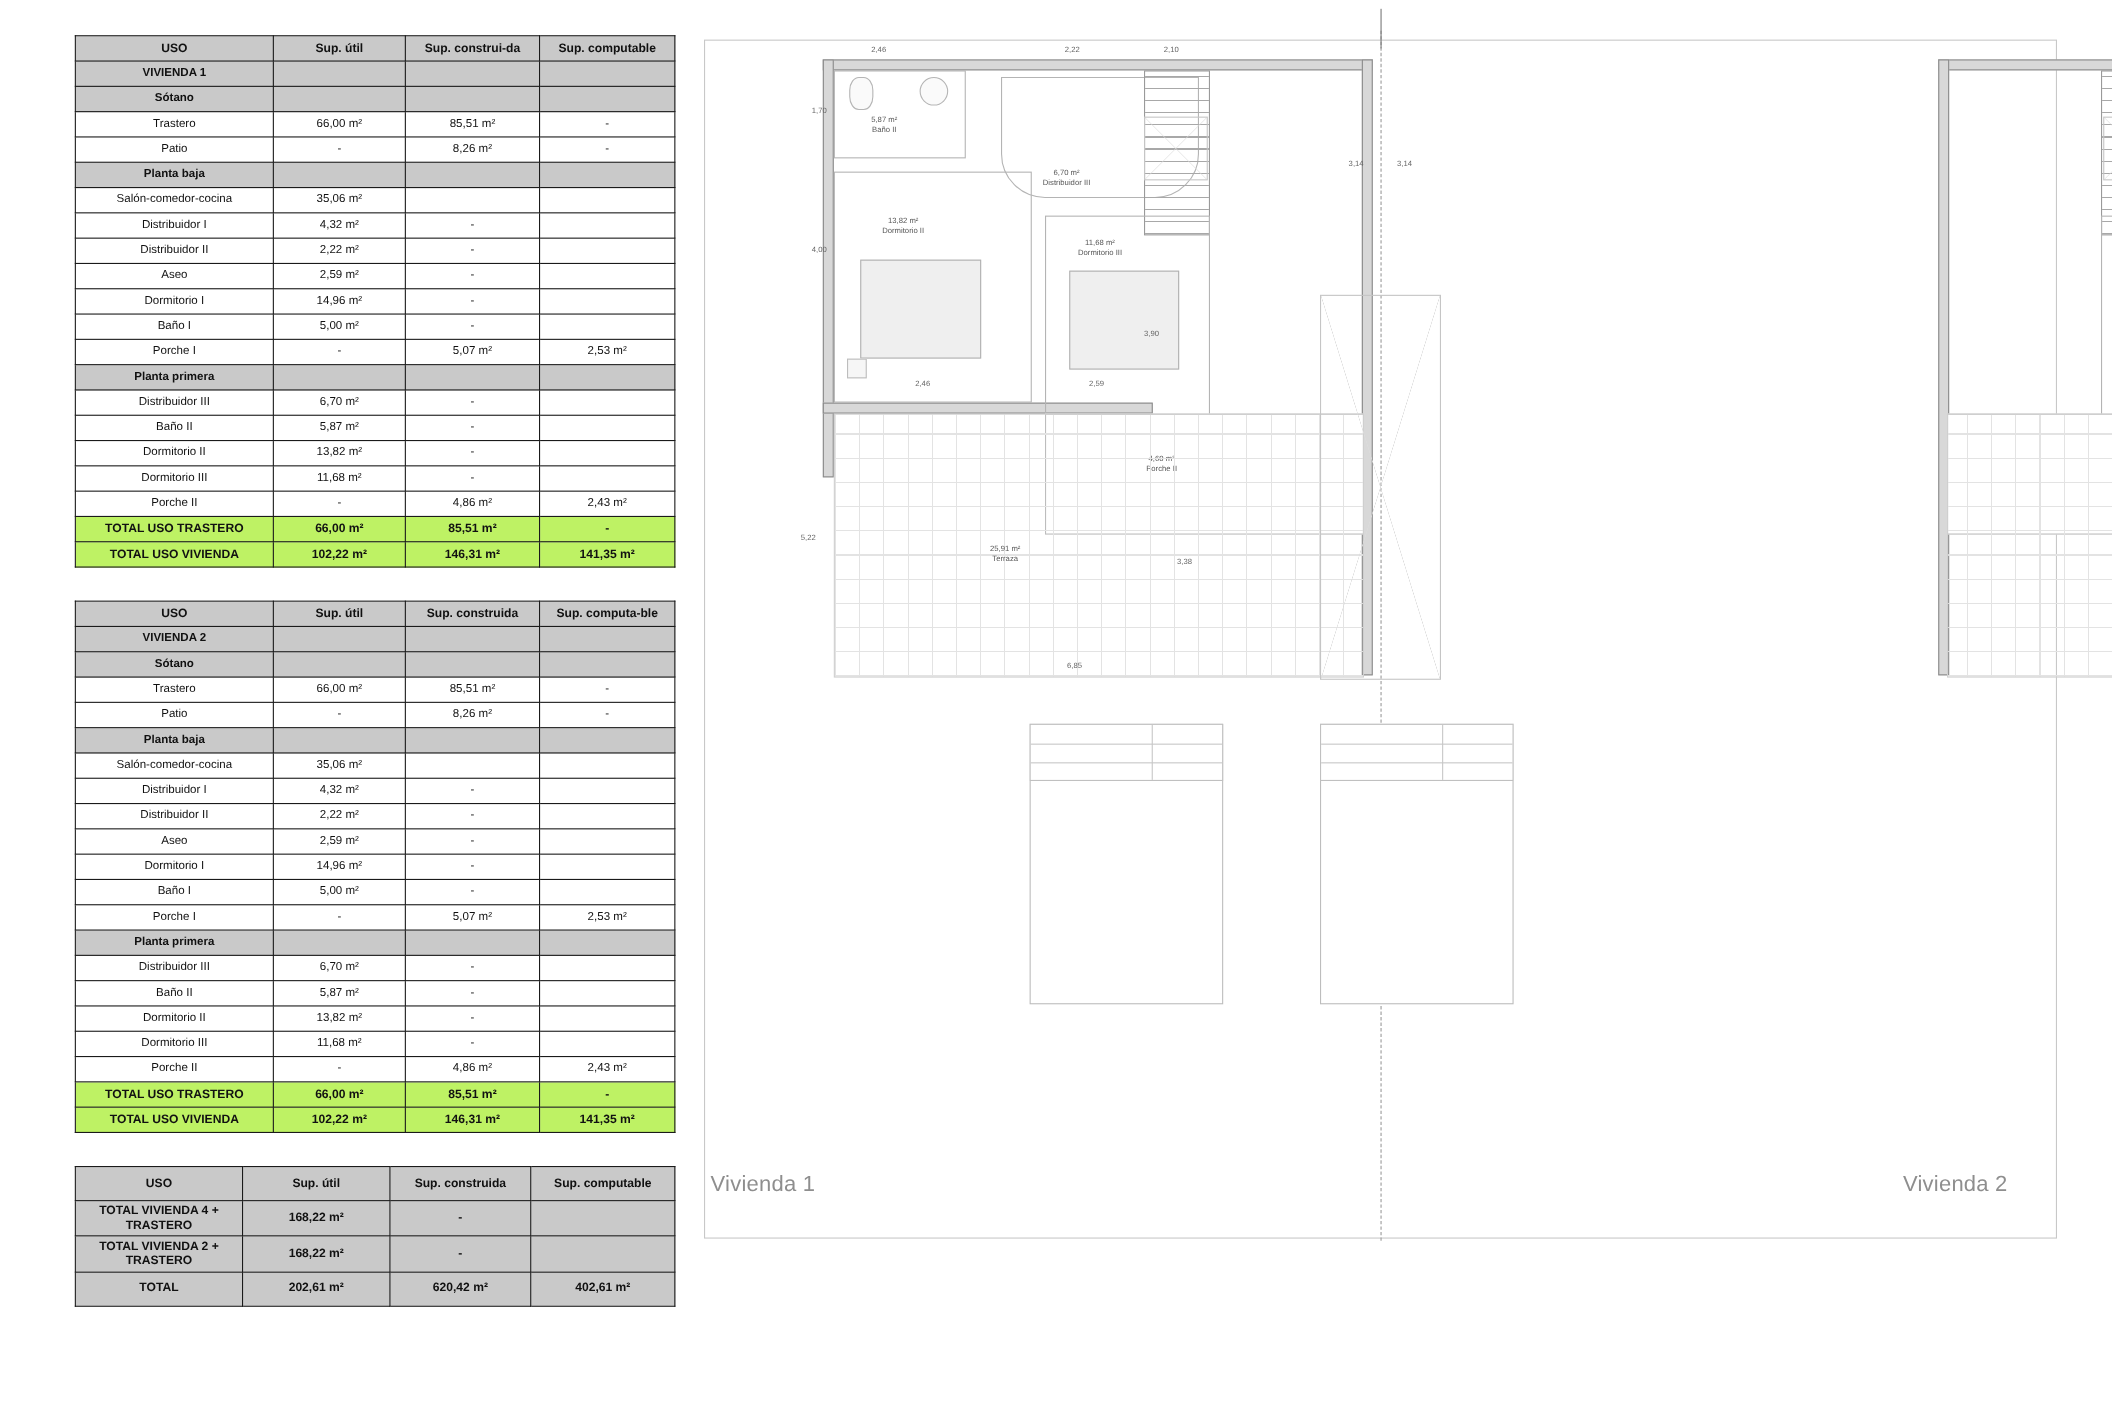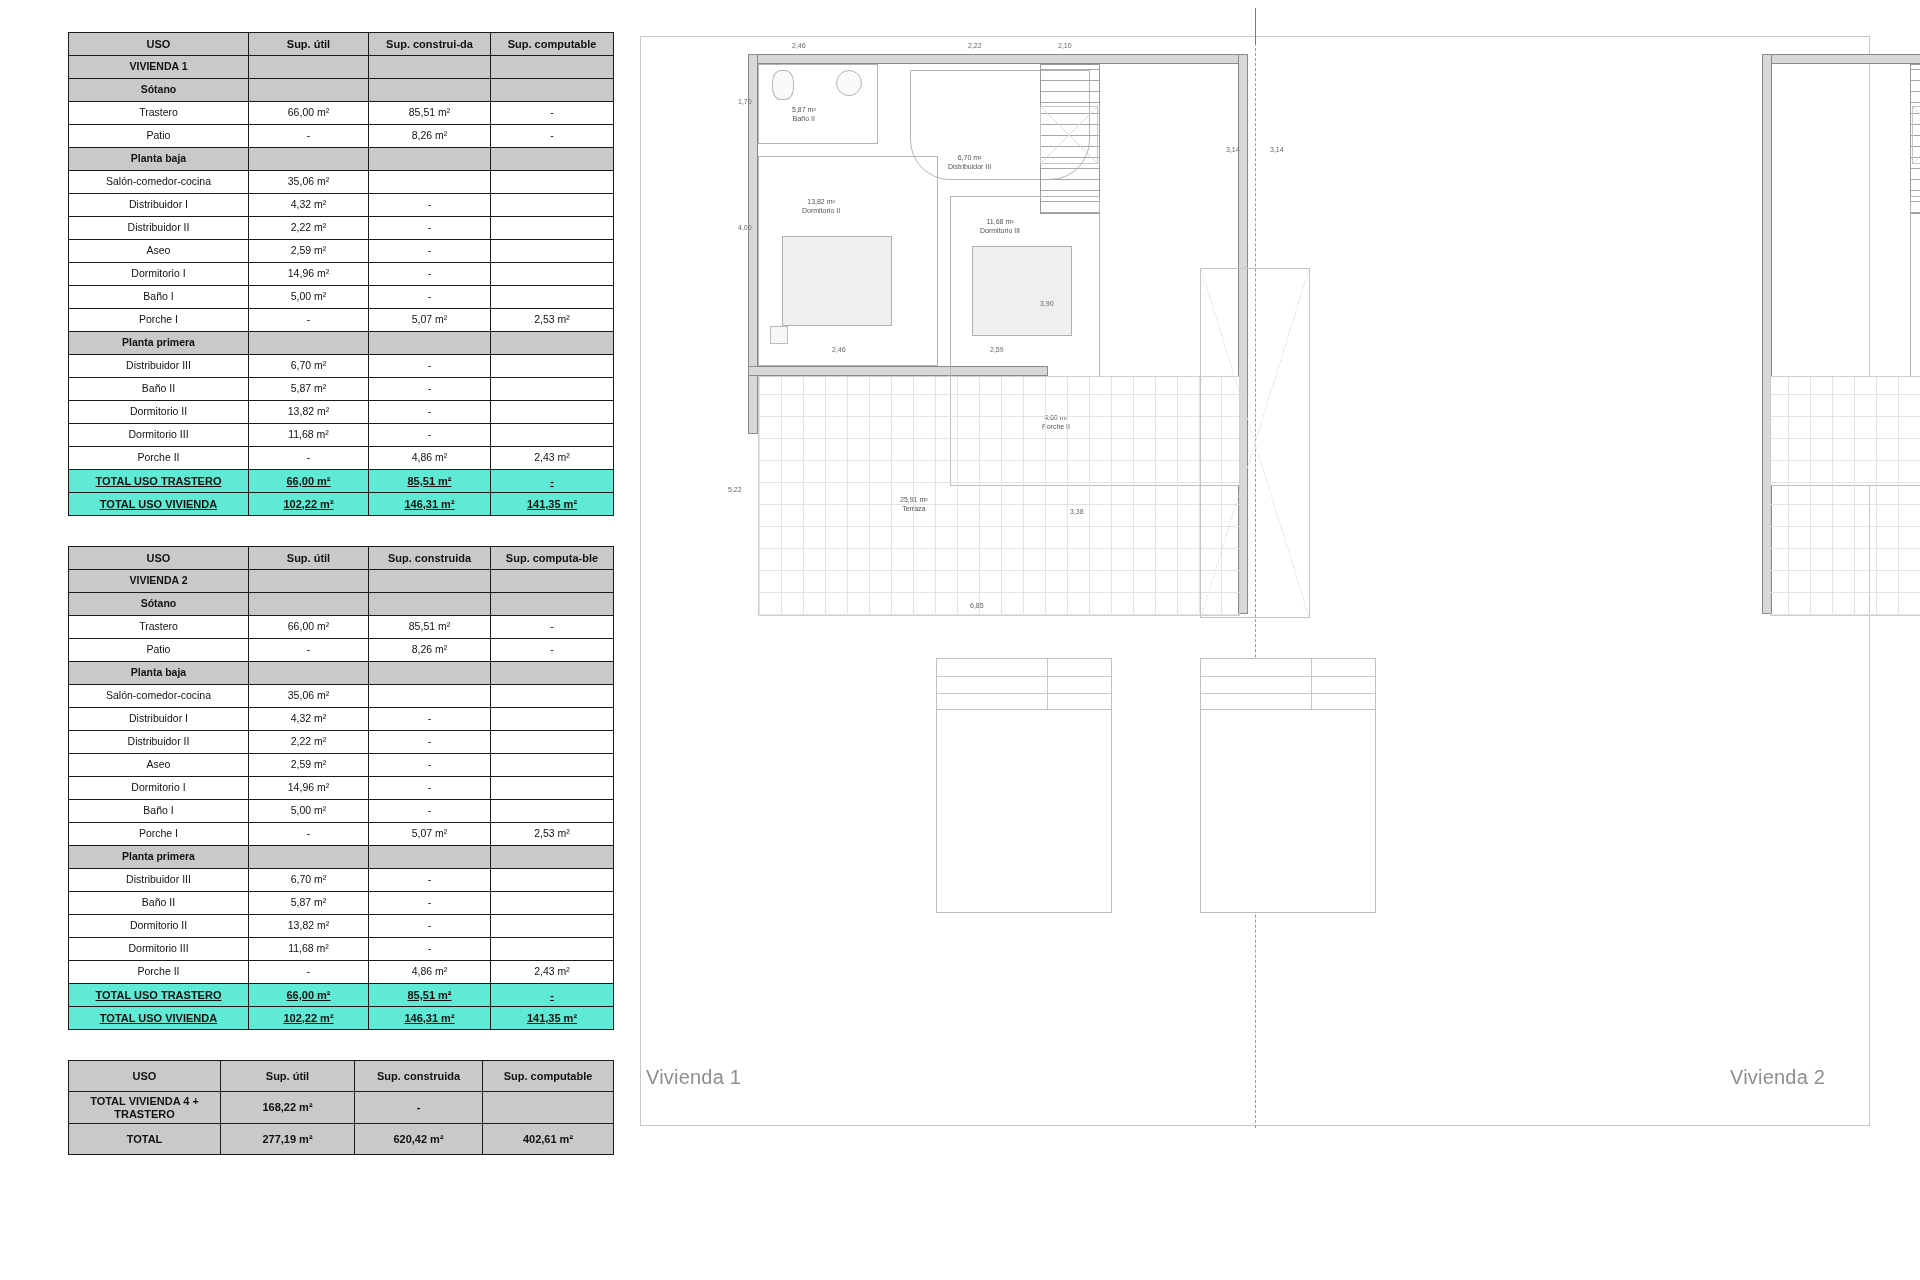--- a/index.html
+++ b/index.html
@@ -43,24 +43,23 @@
     font-size:11px;
   }
   td.lbl{text-align:center;}
   tr.section td{
     background:#c9c9c9;
     font-weight:bold;
     text-align:center;
   }
   tr.section td.lbl{text-align:center;}
   tr.total td{
-    background:#5eead4;
+    background:#bef264;
     font-weight:bold;
     font-size:11px;
-    text-decoration:underline;
   }
   .col1{width:180px;}
   .col2{width:120px;}
   .col3{width:122px;}
   .col4{width:123px;}
 
   
   table.totals{
     border-collapse:collapse;
     width:545px;
@@ -511,22 +510,28 @@
         </tr>
       </thead>
       <tbody id="t3body">
           <tr class="grey">
             <td class="lbl">TOTAL VIVIENDA 4 + TRASTERO</td>
             <td>168,22 m²</td>
             <td>-</td>
             <td></td>
           </tr>
           <tr class="grey">
+            <td class="lbl">TOTAL VIVIENDA 2 + TRASTERO</td>
+            <td>168,22 m²</td>
+            <td>-</td>
+            <td></td>
+          </tr>
+          <tr class="grey">
             <td class="lbl">TOTAL</td>
-            <td>277,19 m²</td>
+            <td>202,61 m²</td>
             <td>620,42  m²</td>
             <td>402,61  m²</td>
           </tr>
         </tbody>
     </table>
 
   </div>
 
   <div class="plan">
     <div class="plan-frame"></div>

